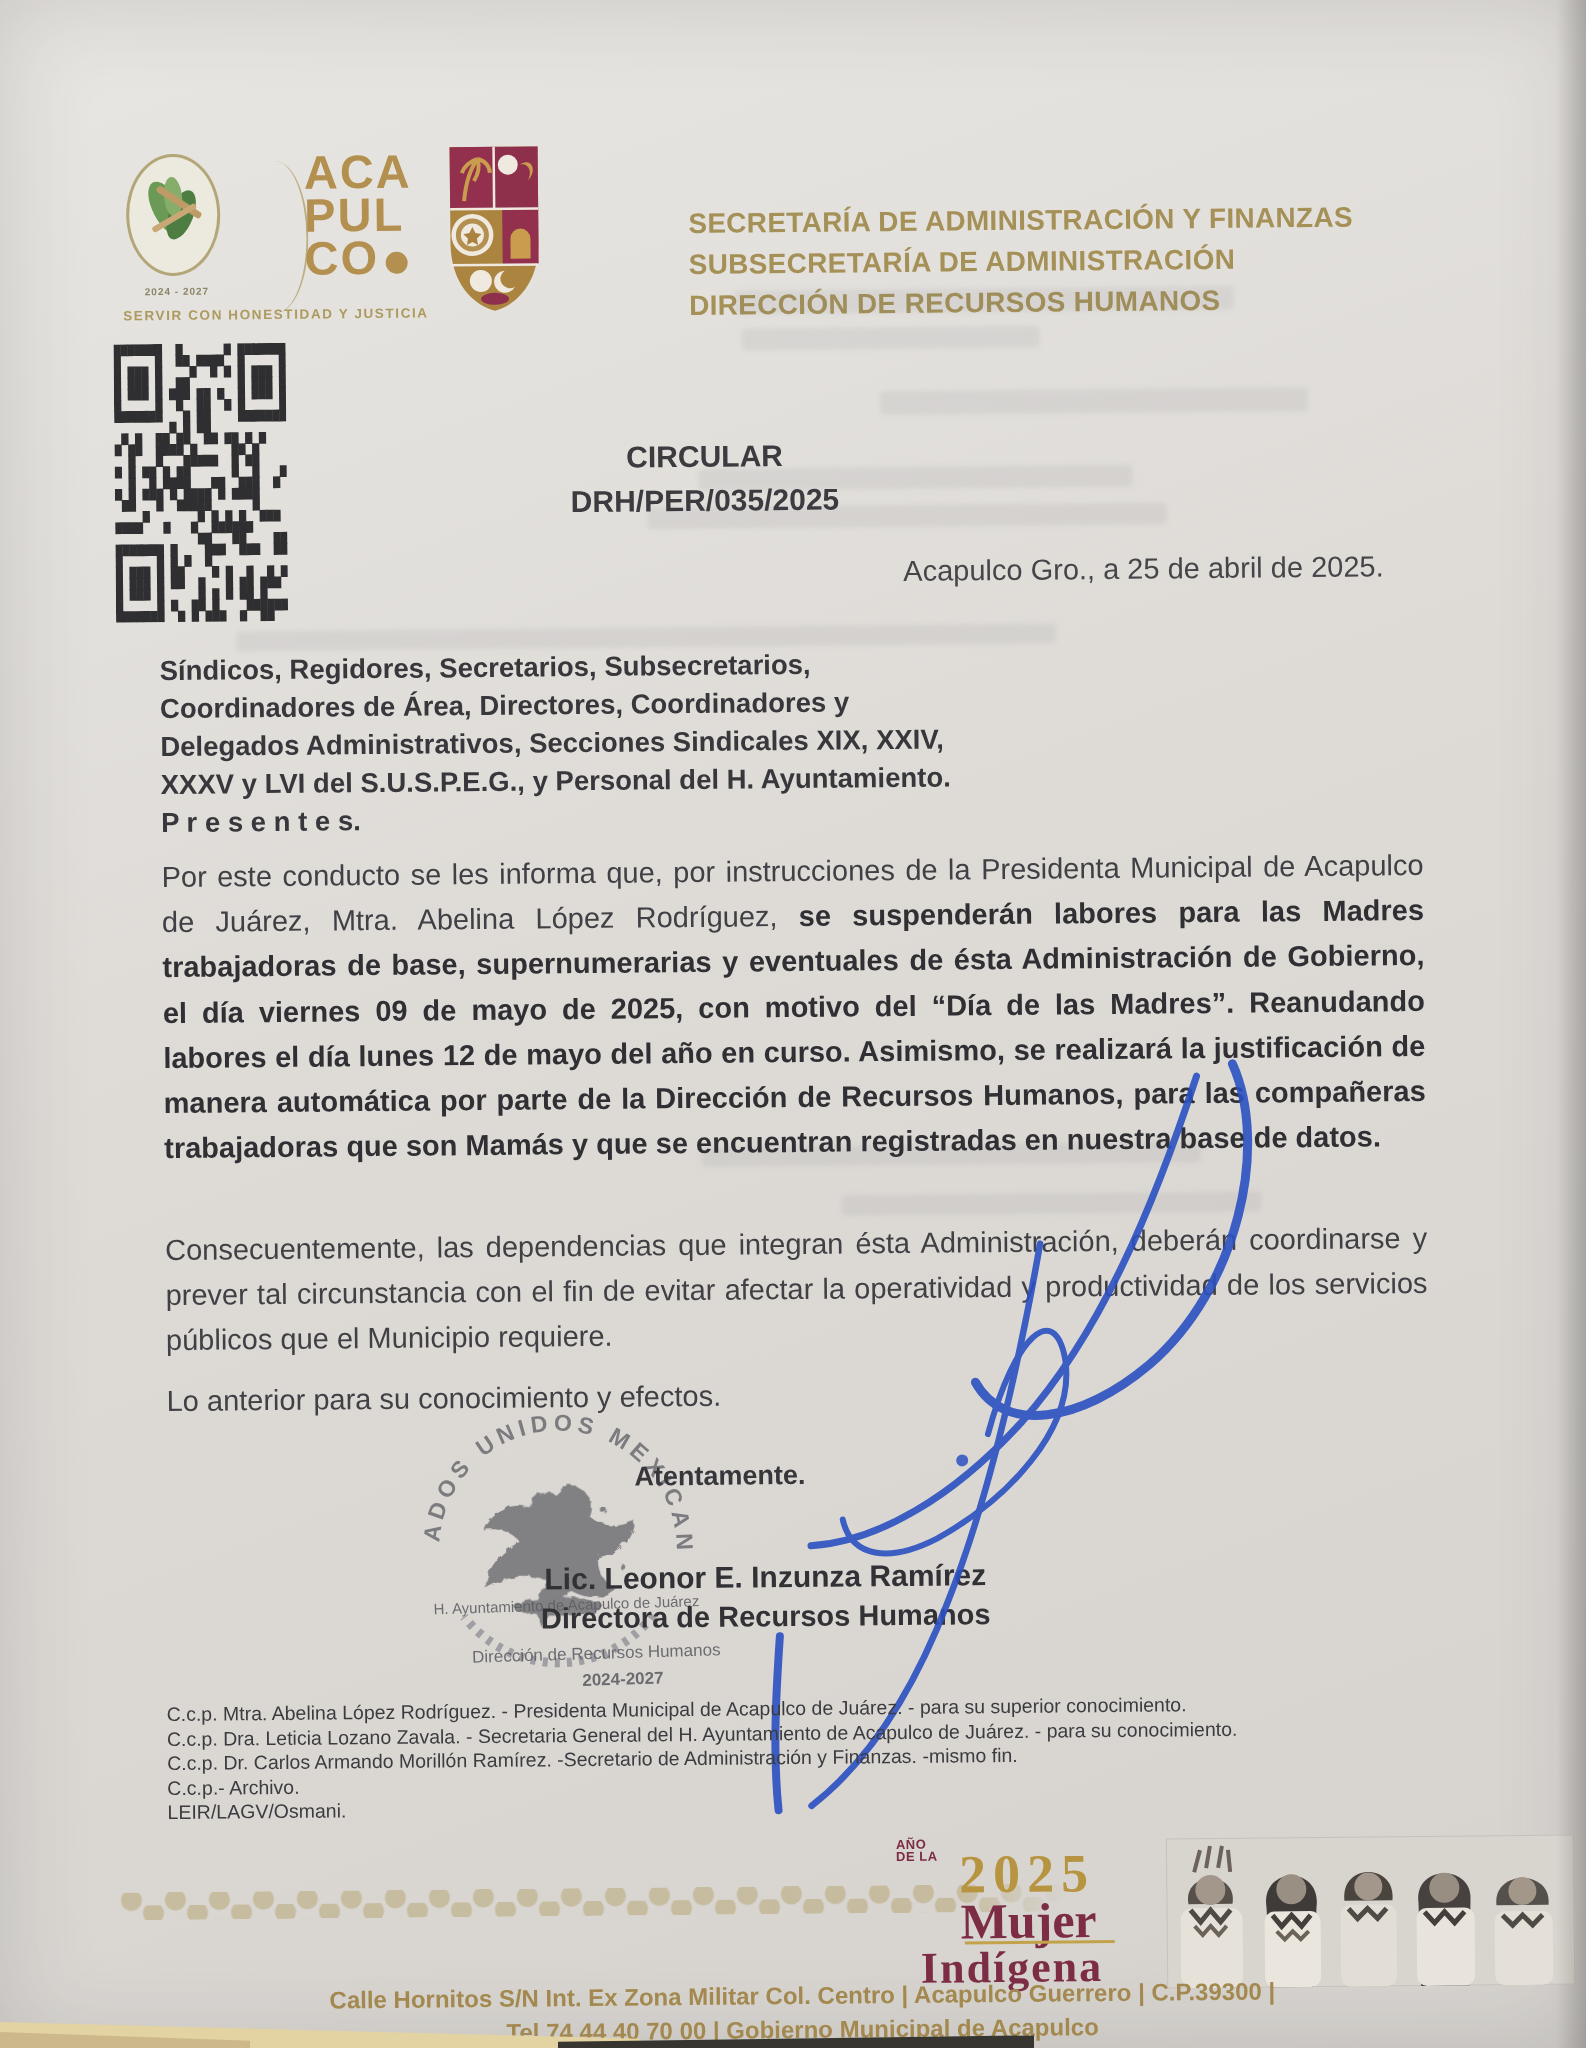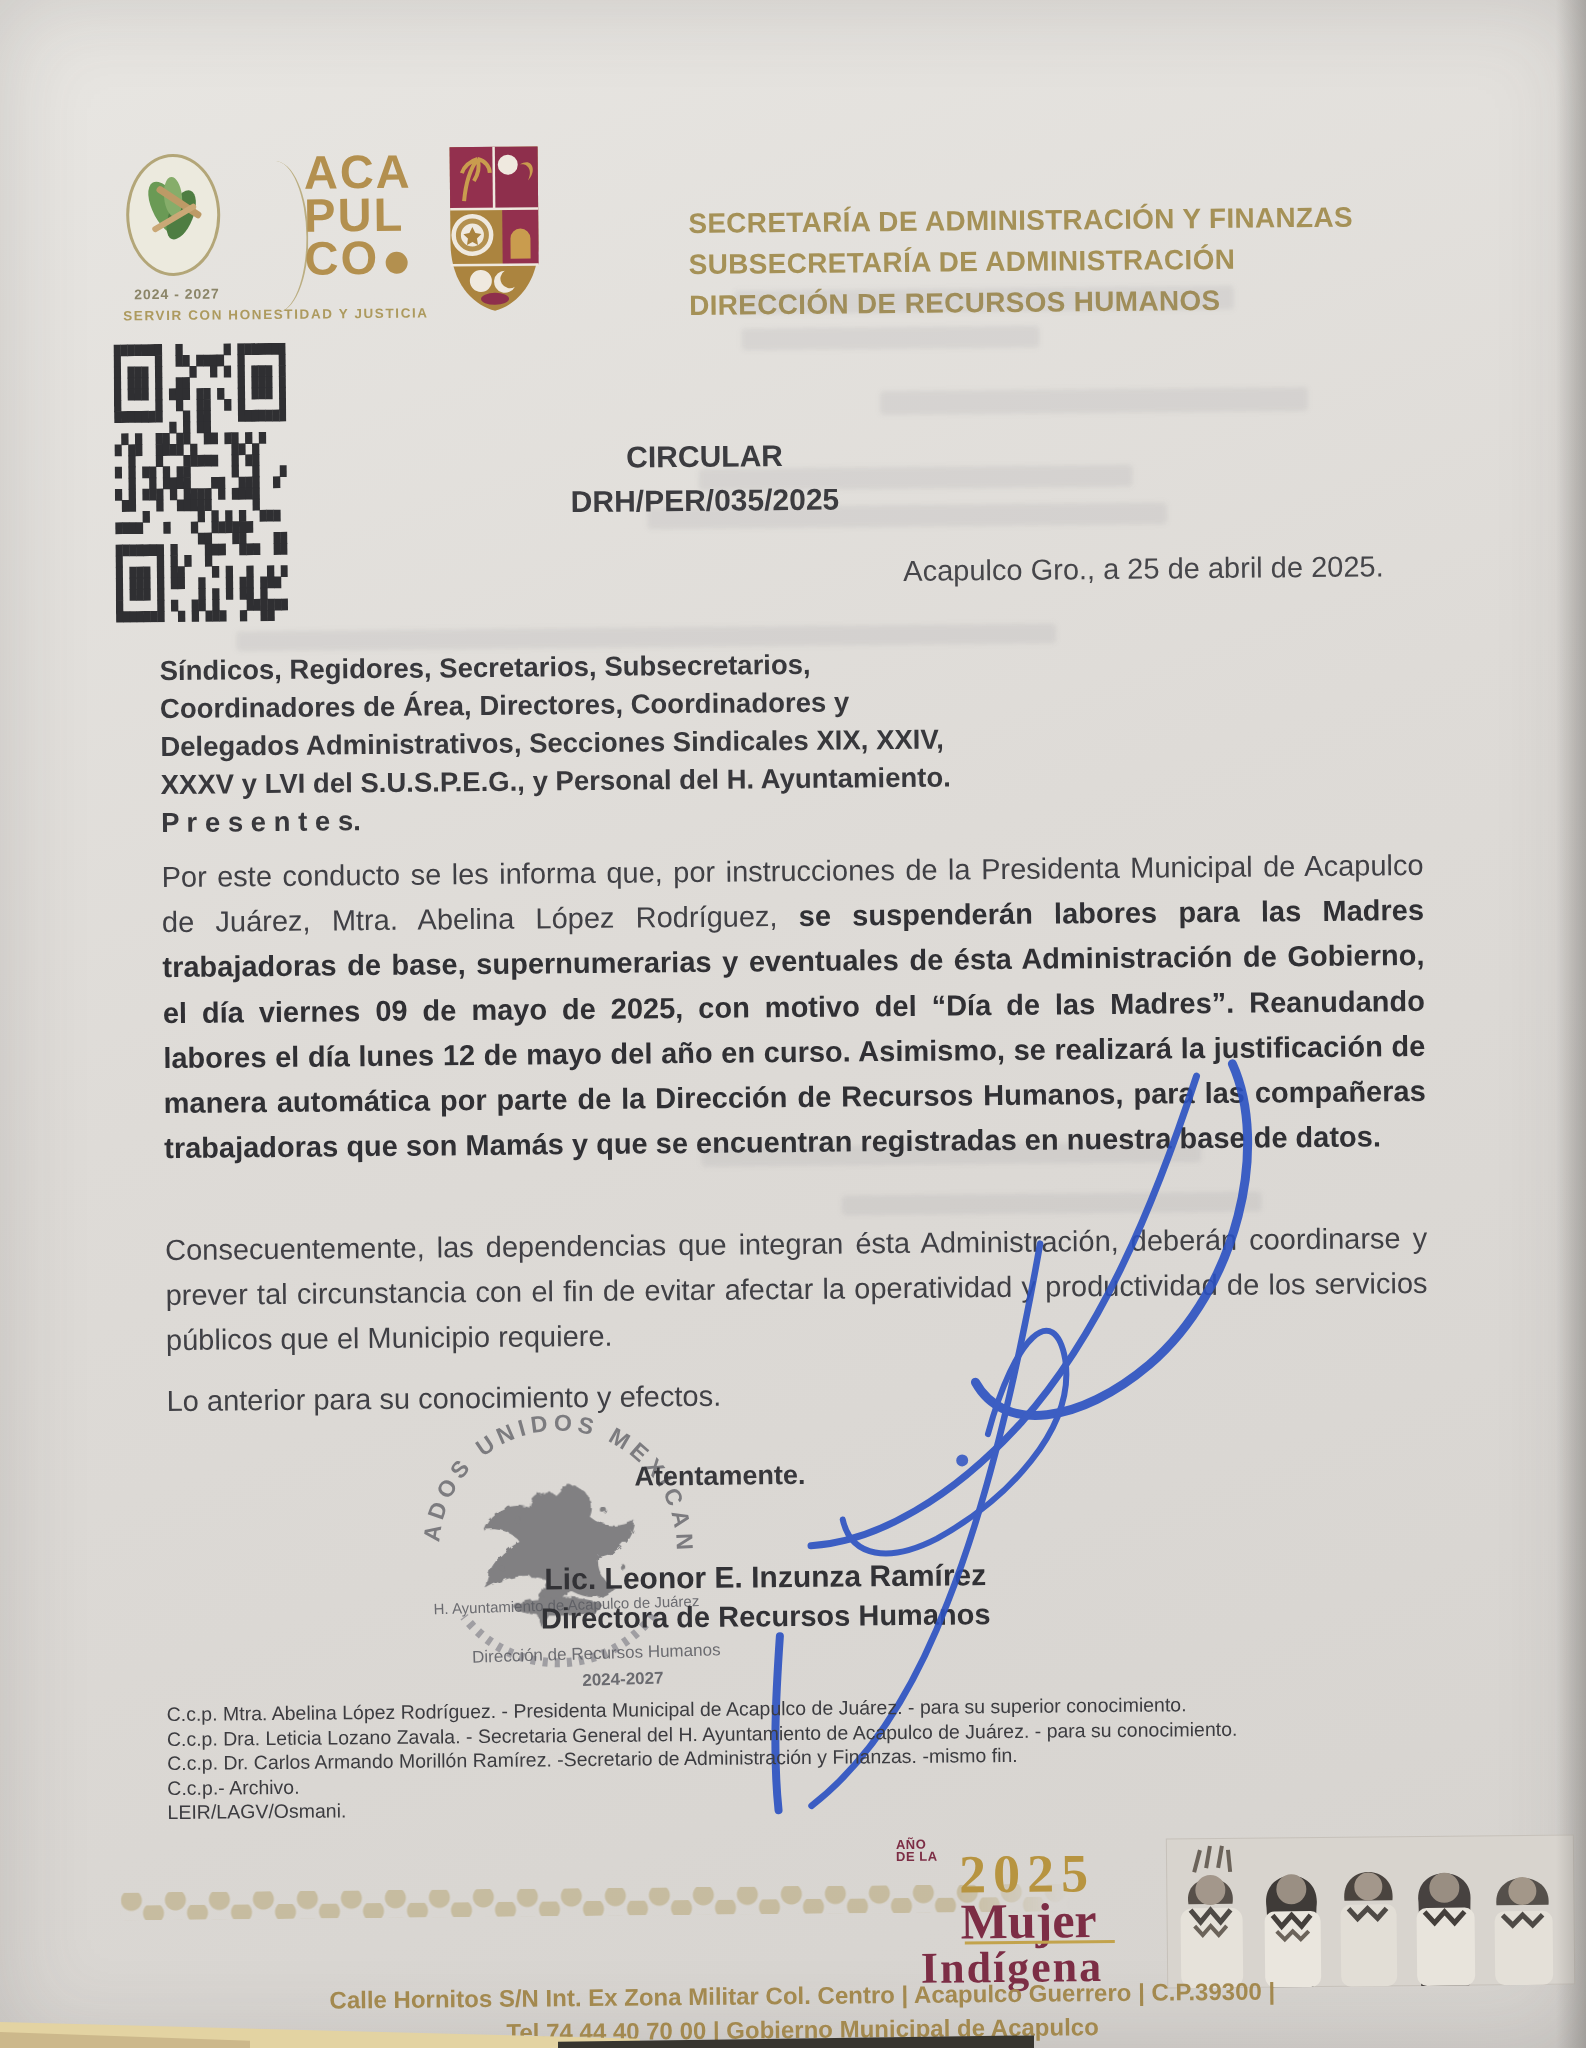--- a/index.html
+++ b/index.html
@@ -9,21 +9,21 @@
         box-shadow:inset 0 0 90px rgba(70,68,64,.18);}
   .sheet{position:absolute;inset:0;transform:rotate(-0.55deg);}
   .abs{position:absolute;}
   
   .seal-oval{width:88px;height:116px;border:3px solid #b3a678;border-radius:50%;
              background:#eceade;position:relative;overflow:hidden;}
   .dept{font-weight:bold;font-size:28px;line-height:41px;color:#a59157;letter-spacing:.3px;}
   .wordmark{font-weight:800;font-size:47px;line-height:43px;letter-spacing:2px;color:#b3904f;}
   .wordmark .dot{display:inline-block;width:22px;height:22px;border-radius:50%;background:#b3904f;margin-left:6px;}
   .slogan{font-size:13.5px;font-weight:bold;letter-spacing:1.6px;color:#ad9a5e;}
-  .term{font-size:14px;font-weight:bold;color:#8b8568;letter-spacing:1px;}
+  .term{font-size:10px;font-weight:bold;color:#8b8568;letter-spacing:1px;}
   .arc-sep{width:64px;height:152px;border-right:2.5px solid #bbae82;border-radius:50%;}
   
   .circ{font-weight:bold;font-size:30px;line-height:44px;color:#3c3c40;text-align:center;}
   .dateline{font-size:29px;color:#46464a;text-align:right;}
   
   .recip{font-weight:bold;font-size:27.5px;line-height:38px;color:#38383c;}
   
   .para{font-size:29px;line-height:45.2px;text-align:justify;color:#404045;width:1262px;}
   .para .b{font-weight:bold;color:#303034;}
   .closing{font-size:29px;color:#404045;}

